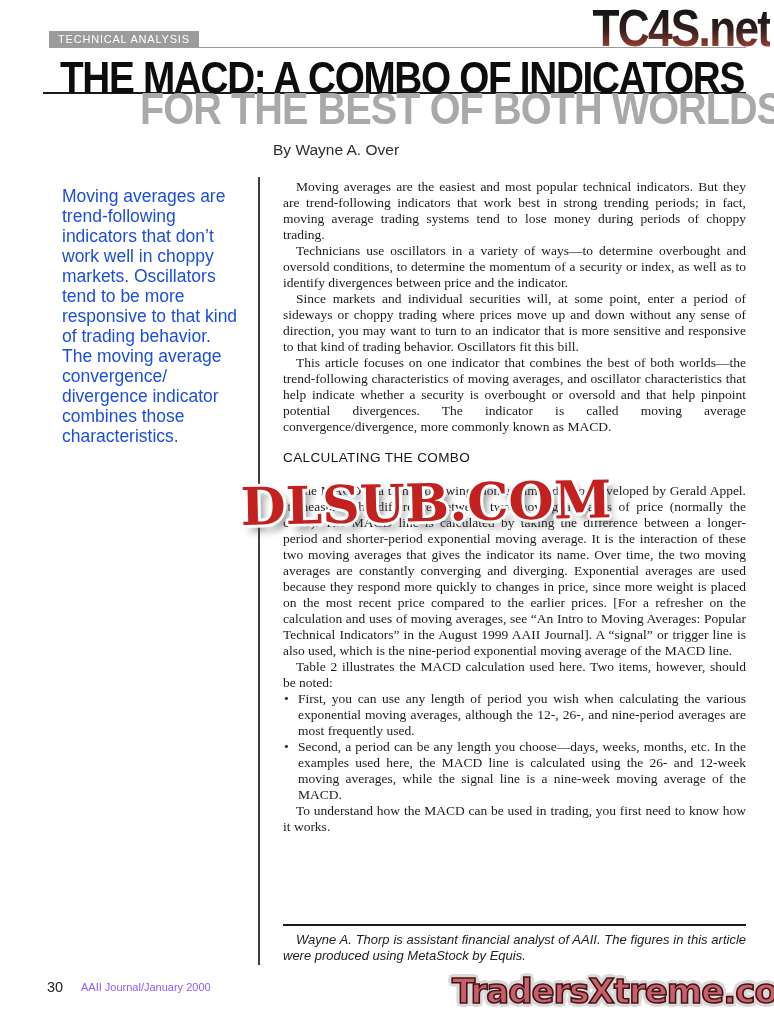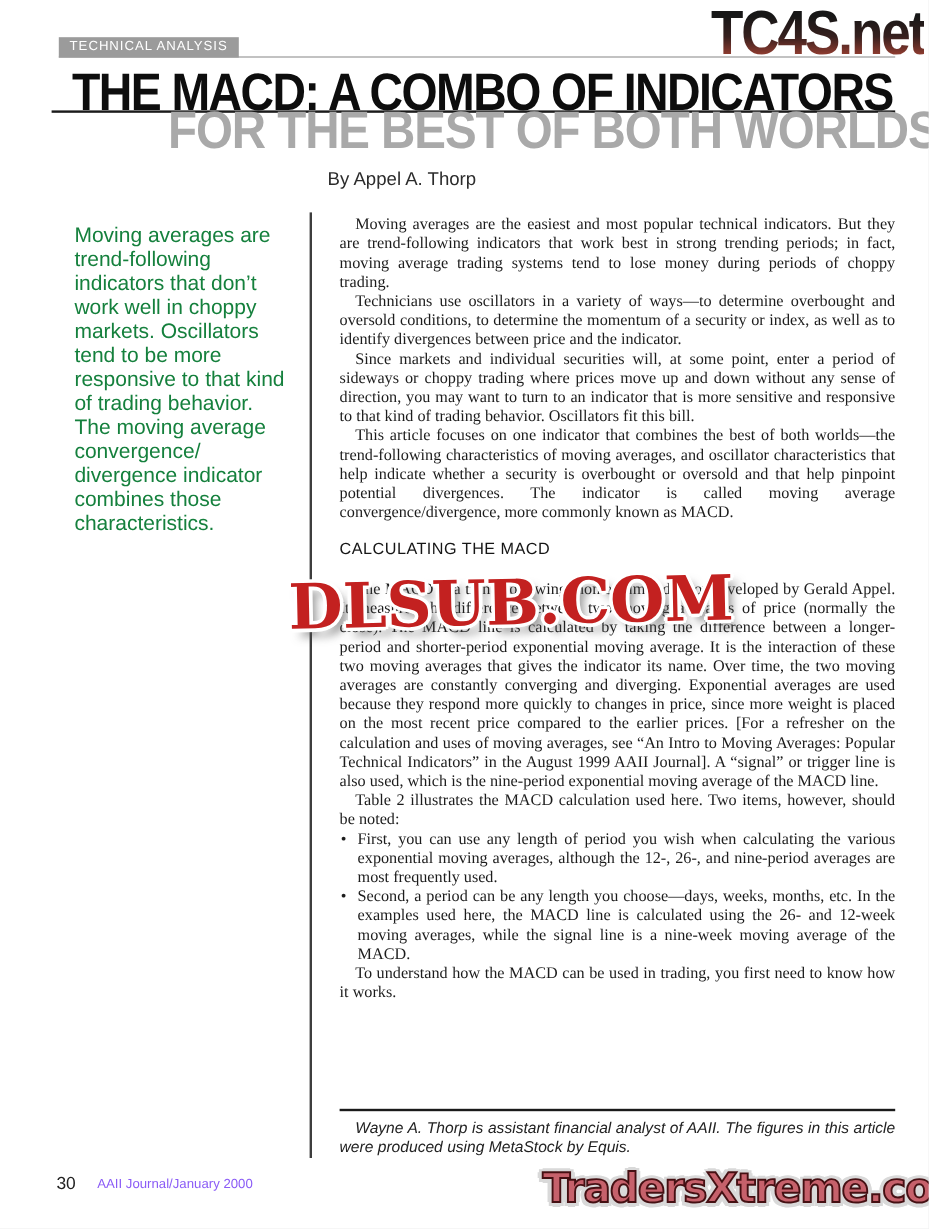--- a/index.html
+++ b/index.html
@@ -37,21 +37,21 @@
     font-size:44px;line-height:1;letter-spacing:-1px;color:#a9a9a9;
     transform:scaleX(.9);transform-origin:left top;
   }
   .byline{
     position:absolute;left:273px;top:141px;
     font-family:"Liberation Sans",sans-serif;font-size:15.5px;color:#2c2c2c;
   }
   
   .pull-quote{
     position:absolute;left:62px;top:186px;width:183px;
-    font-family:"Liberation Sans",sans-serif;font-size:17.5px;line-height:20px;color:#15803d;
+    font-family:"Liberation Sans",sans-serif;font-size:17.5px;line-height:20px;color:#1d4ed8;
   }
   .v-rule{position:absolute;left:258px;top:177px;width:2px;height:788px;background:#3d3d3d;}
   
   .body-col{
     position:absolute;left:283px;top:179px;width:463px;
     font-size:13.5px;line-height:16px;text-align:justify;color:#1c1c1c;
   }
   .body-col p{margin:0;text-indent:13px;}
   .section-heading{
     font-family:"Liberation Sans",sans-serif;font-size:13.5px;letter-spacing:.4px;
@@ -103,32 +103,32 @@
 
 <div class="page">
 
   <div class="kicker">TECHNICAL ANALYSIS</div>
   <div class="kicker-rule"></div>
   <div class="wm-top">TC4S.net</div>
 
   <div class="title">THE MACD: A COMBO OF INDICATORS</div>
   <div class="title-underline"></div>
   <div class="subtitle">FOR THE BEST OF BOTH WORLDS</div>
-  <div class="byline">By Appel A. Thorp</div>
+  <div class="byline">By Wayne A. Over</div>
 
   <div class="pull-quote">Moving averages are trend-following indicators that don’t work well in choppy markets. Oscillators tend to be more responsive to that kind of trading behavior. The moving average convergence/​divergence indicator combines those characteristics.</div>
   <div class="v-rule"></div>
 
   <div class="body-col">
     <p>Moving averages are the easiest and most popular technical indicators. But they are trend-following indicators that work best in strong trending periods; in fact, moving average trading systems tend to lose money during periods of choppy trading.</p>
     <p>Technicians use oscillators in a variety of ways—to determine overbought and oversold conditions, to determine the momentum of a security or index, as well as to identify divergences between price and the indicator.</p>
     <p>Since markets and individual securities will, at some point, enter a period of sideways or choppy trading where prices move up and down without any sense of direction, you may want to turn to an indicator that is more sensitive and responsive to that kind of trading behavior. Oscillators fit this bill.</p>
     <p>This article focuses on one indicator that combines the best of both worlds—the trend-following characteristics of moving averages, and oscillator characteristics that help indicate whether a security is overbought or oversold and that help pinpoint potential divergences. The indicator is called moving average convergence/divergence, more commonly known as MACD.</p>
 
-    <div class="section-heading">CALCULATING THE MACD</div>
+    <div class="section-heading">CALCULATING THE COMBO</div>
     <p>The MACD is a trend-following momentum indicator developed by Gerald Appel. It measures the difference between two moving averages of price (normally the close). The MACD line is calculated by taking the difference between a longer-period and shorter-period exponential moving average. It is the interaction of these two moving averages that gives the indicator its name. Over time, the two moving averages are constantly converging and diverging. Exponential averages are used because they respond more quickly to changes in price, since more weight is placed on the most recent price compared to the earlier prices. [For a refresher on the calculation and uses of moving averages, see “An Intro to Moving Averages: Popular Technical Indicators” in the August 1999 AAII Journal]. A “signal” or trigger line is also used, which is the nine-period exponential moving average of the MACD line.</p>
     <p>Table 2 illustrates the MACD calculation used here. Two items, however, should be noted:</p>
     <ul class="bullets">
       <li>First, you can use any length of period you wish when calculating the various exponential moving averages, although the 12-, 26-, and nine-period averages are most frequently used.</li>
       <li>Second, a period can be any length you choose—days, weeks, months, etc. In the examples used here, the MACD line is calculated using the 26- and 12-week moving averages, while the signal line is a nine-week moving average of the MACD.</li>
     </ul>
 
     <p>To understand how the MACD can be used in trading, you first need to know how it works.</p>
   </div>
 

